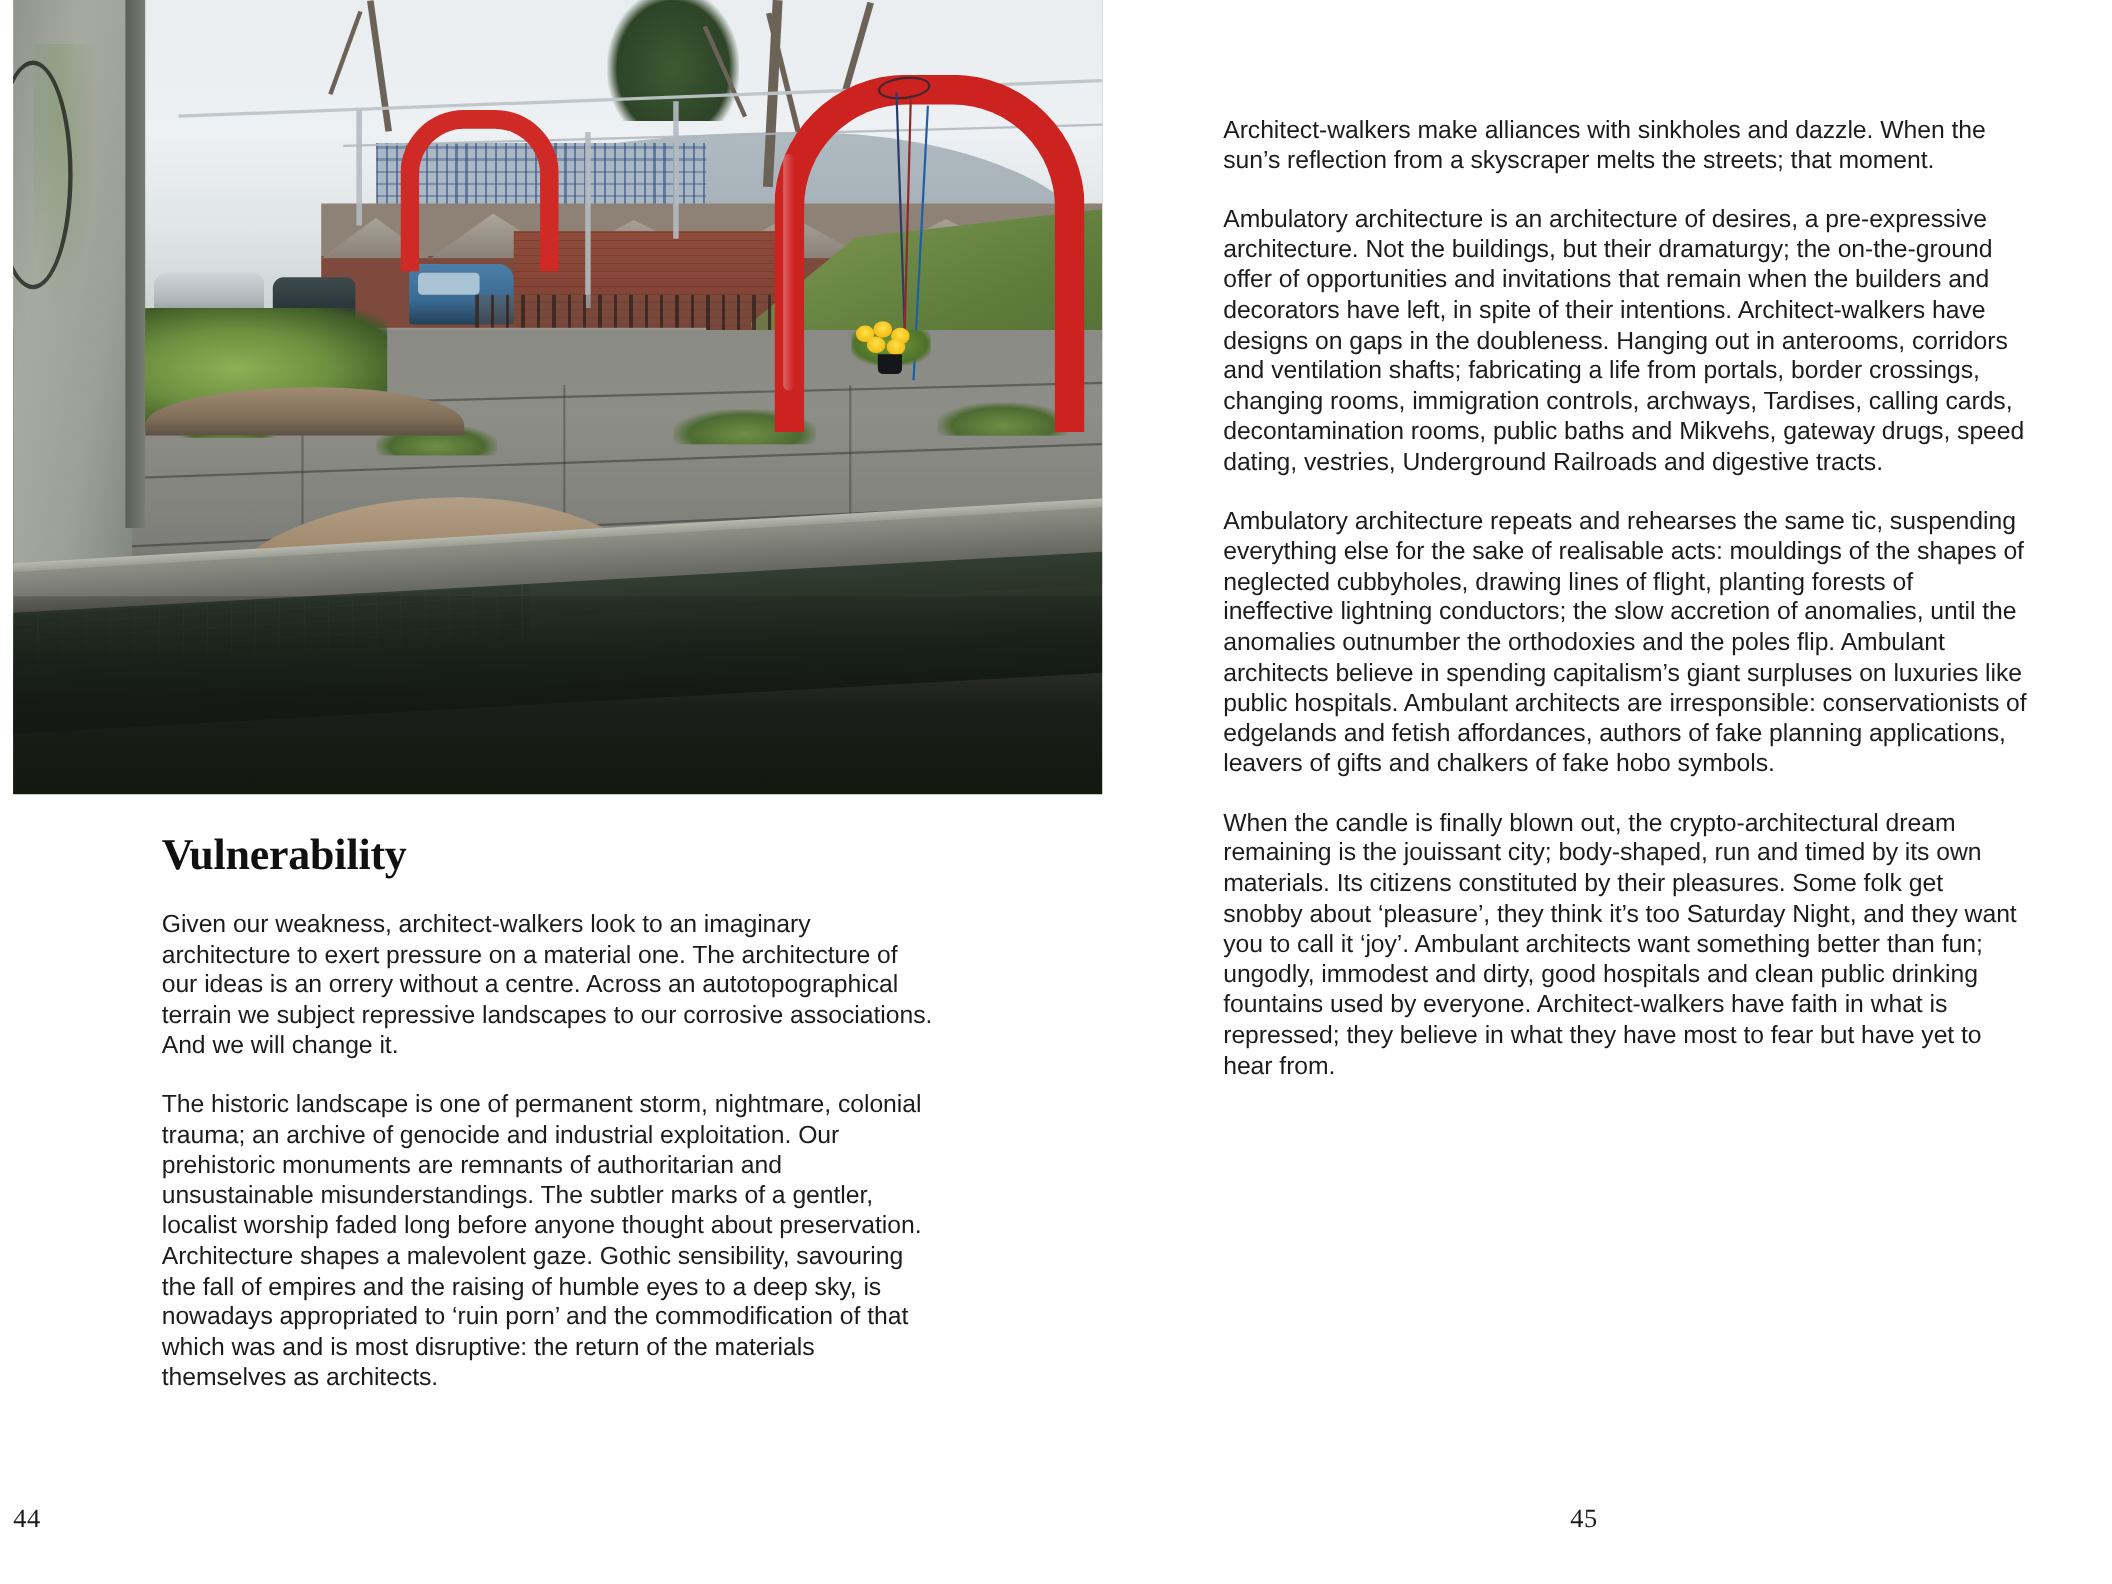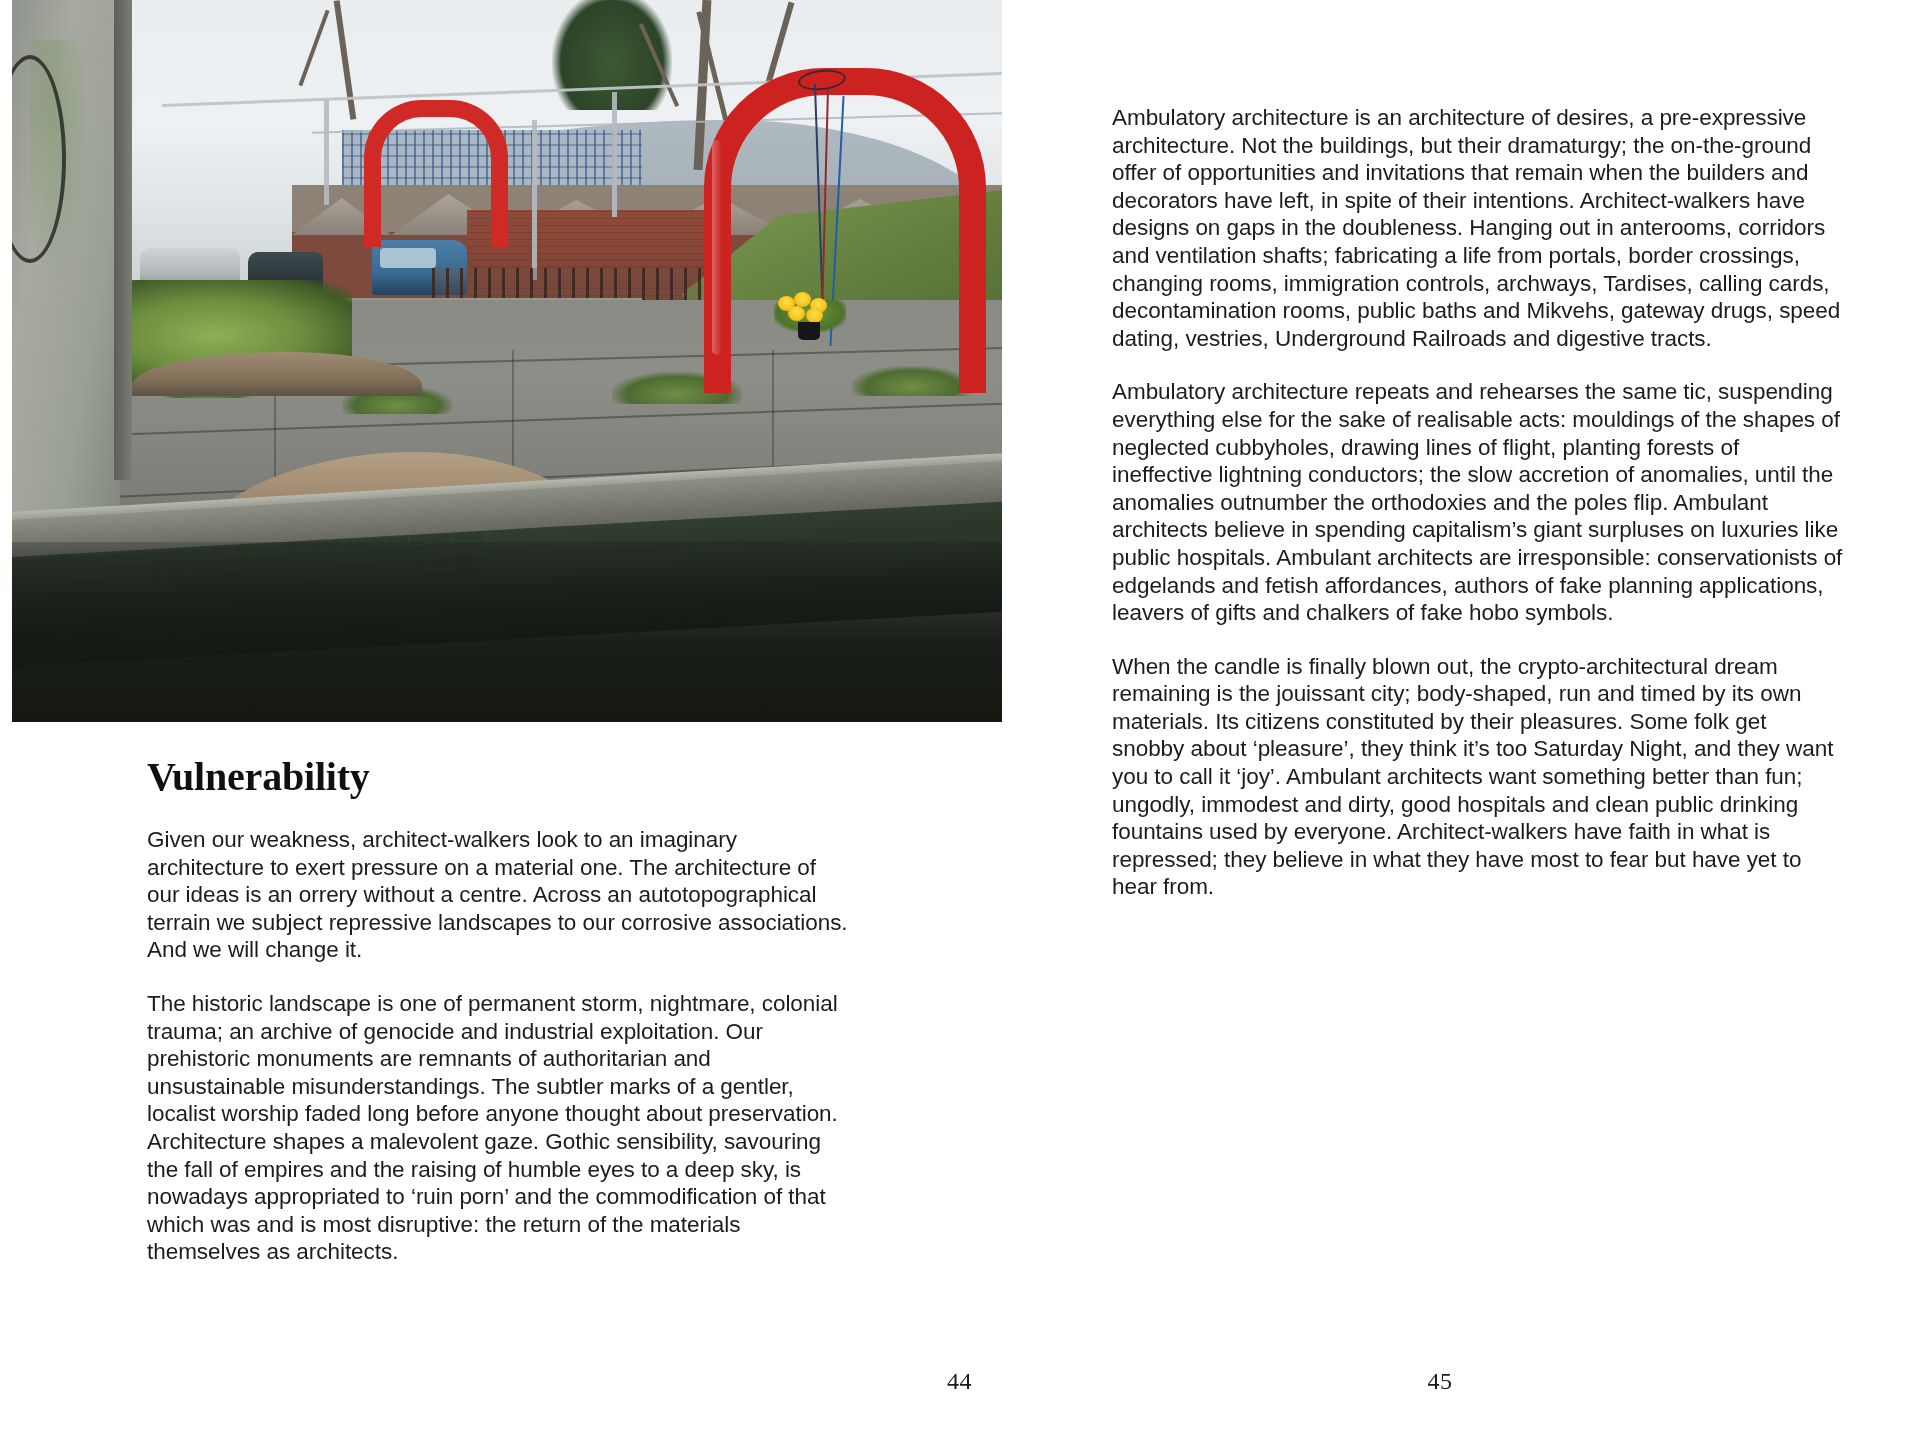--- a/index.html
+++ b/index.html
@@ -437,21 +437,21 @@
   }
 
   
   .folio {
     position: absolute;
     font-family: "Liberation Serif", "DejaVu Serif", serif;
     font-size: 24px;
     color: #1a1a1a;
     letter-spacing: .5px;
   }
-  .folio-left  { left: 0; top: 1368px; width: 960px; text-align: right; }
+  .folio-left  { left: 0; top: 1368px; width: 960px; text-align: left; }
   .folio-right { left: 0; top: 1368px; width: 960px; text-align: center; }
 </style>
 </head>
 <body>
 
 <div class="spread">
 
   <div class="page-left">
 
     <div class="photo">
@@ -544,20 +544,21 @@
       <h1 class="chapter-heading">Vulnerability</h1>
       <p class="body">Given our weakness, architect-walkers look to an imaginary architecture to exert pressure on a material one. The architecture of our ideas is an orrery without a centre. Across an autotopographical terrain we subject repressive landscapes to our corrosive associations. And we will change it.</p>
       <p class="body">The historic landscape is one of permanent storm, nightmare, colonial trauma; an archive of genocide and industrial exploitation. Our prehistoric monuments are remnants of authoritarian and unsustainable misunderstandings. The subtler marks of a gentler, localist worship faded long before anyone thought about preservation. Architecture shapes a malevolent gaze. Gothic sensibility, savouring the fall of empires and the raising of humble eyes to a deep sky, is nowadays appropriated to ‘ruin porn’ and the commodification of that which was and is most disruptive: the return of the materials themselves as architects.</p>
     </div>
 
     <div class="folio folio-left">44</div>
   </div>
 
   <div class="page-right">
     <div class="right-body">
+      <p class="body">Architect-walkers make alliances with sinkholes and dazzle. When the sun’s reflection from a skyscraper melts the streets; that moment.</p>
       <p class="body">Ambulatory architecture is an architecture of desires, a pre-expressive architecture. Not the buildings, but their dramaturgy; the on-the-ground offer of opportunities and invitations that remain when the builders and decorators have left, in spite of their intentions. Architect-walkers have designs on gaps in the doubleness. Hanging out in anterooms, corridors and ventilation shafts; fabricating a life from portals, border crossings, changing rooms, immigration controls, archways, Tardises, calling cards, decontamination rooms, public baths and Mikvehs, gateway drugs, speed dating, vestries, Underground Railroads and digestive tracts.</p>
       <p class="body">Ambulatory architecture repeats and rehearses the same tic, suspending everything else for the sake of realisable acts: mouldings of the shapes of neglected cubbyholes, drawing lines of flight, planting forests of ineffective lightning conductors; the slow accretion of anomalies, until the anomalies outnumber the orthodoxies and the poles flip. Ambulant architects believe in spending capitalism’s giant surpluses on luxuries like public hospitals. Ambulant architects are irresponsible: conservationists of edgelands and fetish affordances, authors of fake planning applications, leavers of gifts and chalkers of fake hobo symbols.</p>
       <p class="body">When the candle is finally blown out, the crypto-architectural dream remaining is the jouissant city; body-shaped, run and timed by its own materials. Its citizens constituted by their pleasures. Some folk get snobby about ‘pleasure’, they think it’s too Saturday Night, and they want you to call it ‘joy’. Ambulant architects want something better than fun; ungodly, immodest and dirty, good hospitals and clean public drinking fountains used by everyone. Architect-walkers have faith in what is repressed; they believe in what they have most to fear but have yet to hear from.</p>
     </div>
 
     <div class="folio folio-right">45</div>
   </div>
 
 </div>
 

